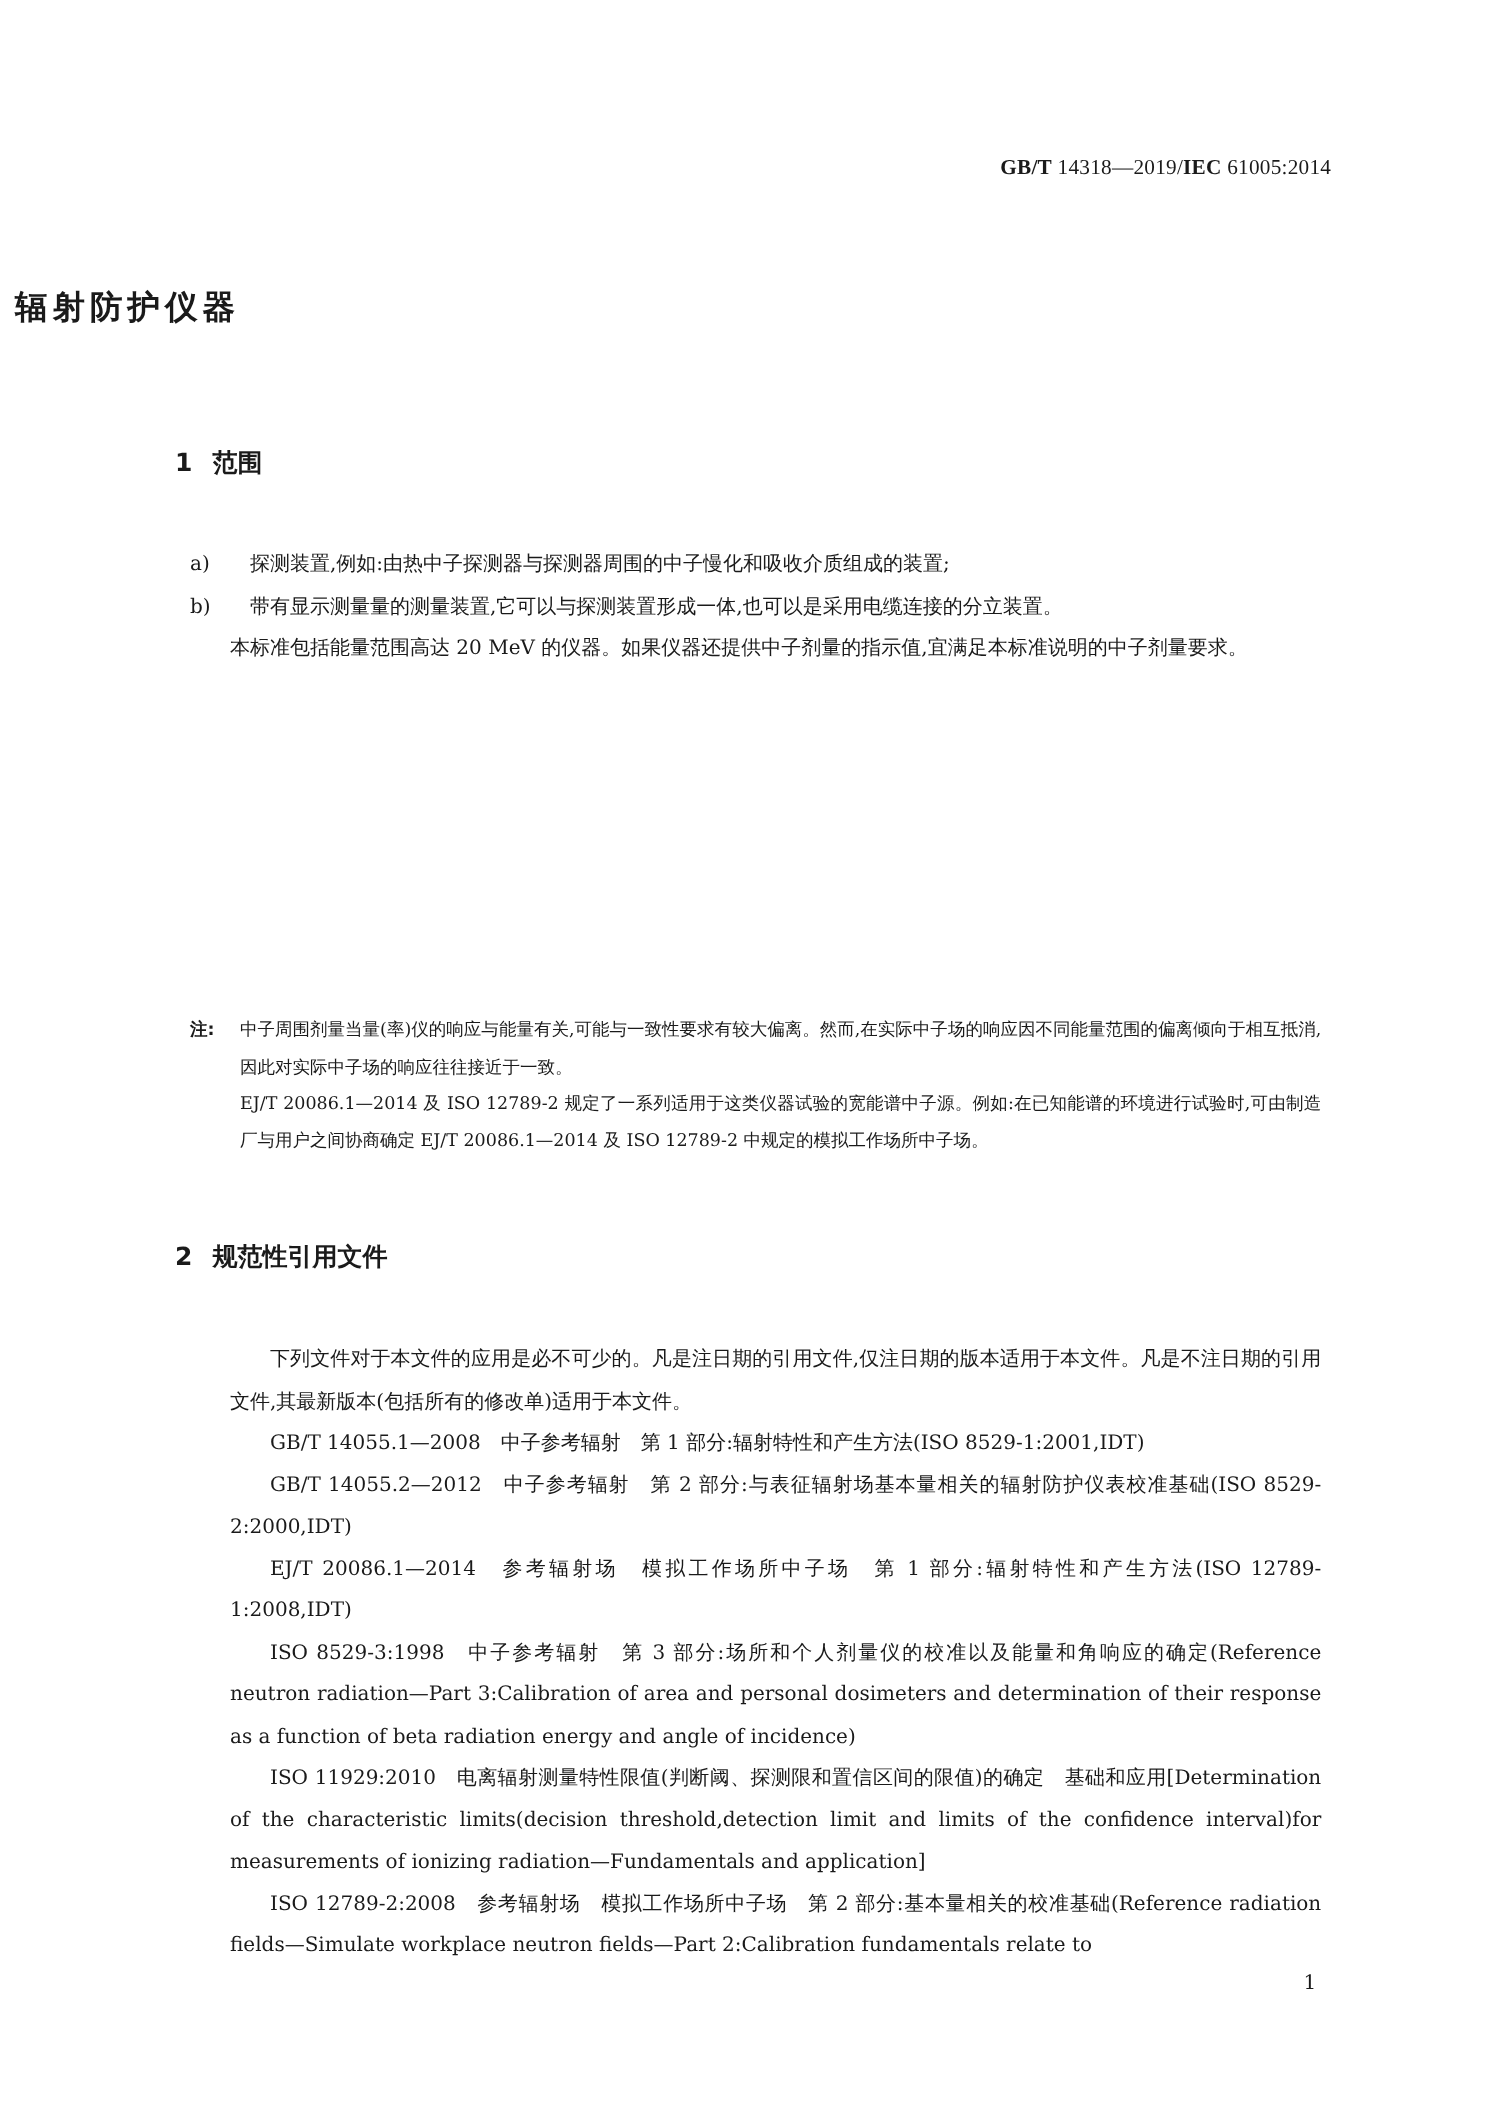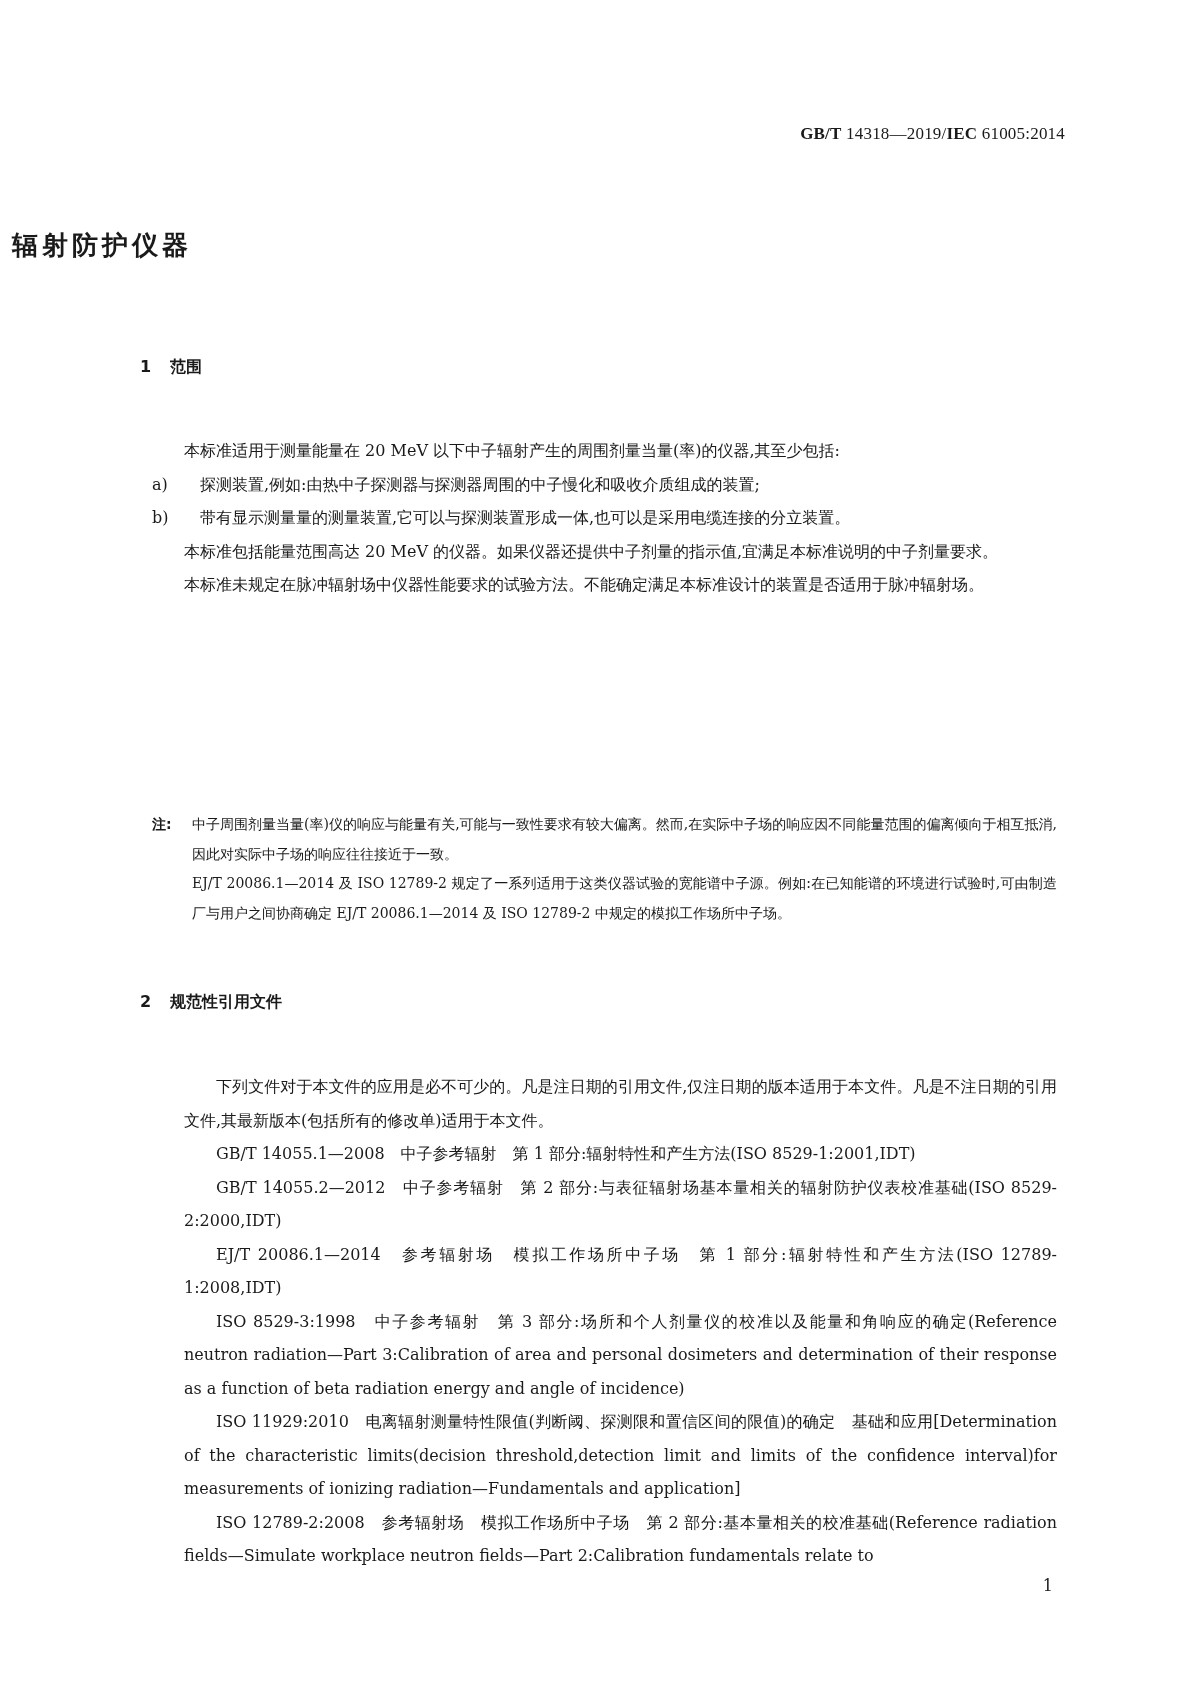--- a/index.html
+++ b/index.html
@@ -6,21 +6,21 @@
   body { width: 1191px; height: 1684px; position: relative; overflow: hidden; color: #1a1a1a;
          font-family: "DejaVu Serif", "Liberation Serif", serif; }
   .page { position: absolute; left: 12px; top: 0; width: 1191px; height: 1656px; }
   .std-no { position: absolute; right: 138px; top: 124px; font-size: 17px; letter-spacing: 0.2px;
             font-family: "Liberation Serif", serif; }
   .std-no b { font-weight: bold; }
   .title { position: absolute; left: 0; width: 1191px; text-align: left;
            font-family: "DejaVu Sans", sans-serif; font-weight: bold; font-size: 26px; letter-spacing: 4px; }
   .t1 { top: 228px; }
   .t2 { top: 270px; }
-  .sec { position: absolute; left: 128px; font-family: "DejaVu Sans", sans-serif; font-weight: bold; font-size: 16px; }
+  .sec { position: absolute; left: 128px; font-family: "DejaVu Sans", sans-serif; font-weight: bold; font-size: 20px; }
   .sec .num { display: inline-block; width: 30px; }
   .body { position: absolute; left: 140px; width: 905px; font-size: 16px; line-height: 33.5px; text-align: justify; }
   .p { margin: 0; text-indent: 2em; }
   .li { margin: 0; padding-left: 48px; position: relative; }
   .li .lab { position: absolute; left: 0; top: 0; width: 40px; }
   .note { position: absolute; left: 140px; width: 905px; font-size: 14px; line-height: 29.5px; }
   .note .line { margin: 0; padding-left: 40px; position: relative; text-align: justify; }
   .note .lab { position: absolute; left: 0; top: 0; font-weight: bold; font-family: "DejaVu Sans", sans-serif; }
   .refs .p { text-indent: 2em; margin-left: 32px; }
   .pagenum { position: absolute; right: 150px; top: 1576px; font-size: 16px; }
@@ -34,29 +34,27 @@
     <b>GB/T</b><span> 14318—2019/</span><b>IEC</b><span> 61005:2014</span>
   </div>
 
   <div class="title t1">辐射防护仪器</div>
 
   <div class="sec" style="top:357px;">
     <span class="num">1</span><span>范围</span>
   </div>
 
   <div class="body" style="top:434px;">
-    <p class="p">本标准适用于测量能量在 20 MeV 以下中子辐射产生的周围剂量当量(率)的仪器,其至少包括:</p>
     <p class="li">
       <span class="lab">a)</span><span>探测装置,例如:由热中子探测器与探测器周围的中子慢化和吸收介质组成的装置;</span>
     </p>
     <p class="li">
       <span class="lab">b)</span><span>带有显示测量量的测量装置,它可以与探测装置形成一体,也可以是采用电缆连接的分立装置。</span>
     </p>
     <p class="p">本标准包括能量范围高达 20 MeV 的仪器。如果仪器还提供中子剂量的指示值,宜满足本标准说明的中子剂量要求。</p>
-    <p class="p">本标准未规定在脉冲辐射场中仪器性能要求的试验方法。不能确定满足本标准设计的装置是否适用于脉冲辐射场。</p>
   </div>
 
   <div class="note" style="top:810px;">
     <p class="line">
       <span class="lab">注:</span><span>中子周围剂量当量(率)仪的响应与能量有关,可能与一致性要求有较大偏离。然而,在实际中子场的响应因不同能量范围的偏离倾向于相互抵消,因此对实际中子场的响应往往接近于一致。</span>
     </p>
     <p class="line">
       <span>EJ/T 20086.1—2014 及 ISO 12789-2 规定了一系列适用于这类仪器试验的宽能谱中子源。例如:在已知能谱的环境进行试验时,可由制造厂与用户之间协商确定 EJ/T 20086.1—2014 及 ISO 12789-2 中规定的模拟工作场所中子场。</span>
     </p>
   </div>

